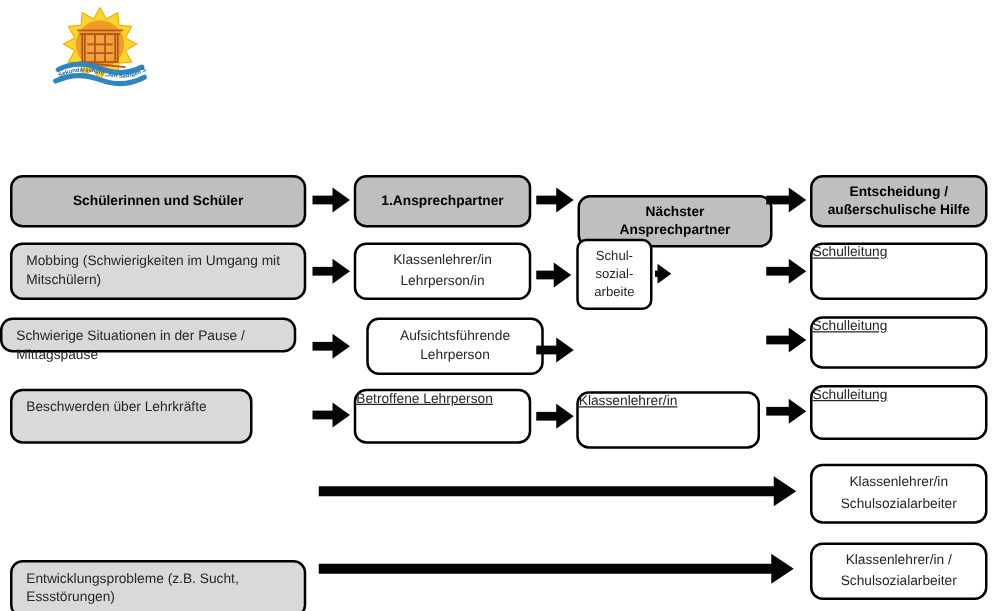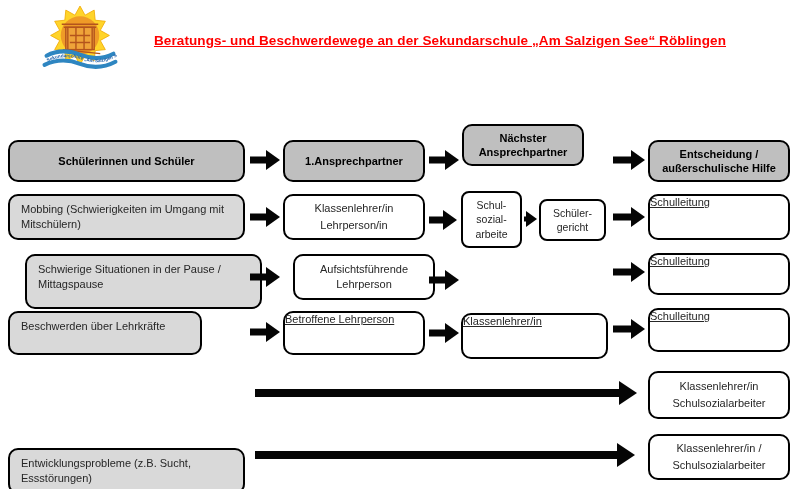--- a/index.html
+++ b/index.html
@@ -54,37 +54,36 @@
         <path d="M17 52 Q 32 44 50 51 T 83 50" stroke-width="4"></path>
         <path d="M15 61 Q 32 53 50 60 T 85 58" stroke-width="4"></path>
       </g>
       <path id="logo-text-path" d="M18 58 Q 34 50 52 56 T 86 53" fill="none"></path>
       <text font-size="4.6" fill="#1f5fa8" font-weight="bold">
         <textPath href="#logo-text-path">Sekundarschule „Am Salzigen See“</textPath>
       </text>
     </svg>
   </div>
 
-  <h1 class="title">Beratungs- und Beschwerdewege an der Sekundarschule „Am Salzigen See“ Röblingen</h1>
 
   <div class="box hdr" style="left:8px;top:140px;width:237px;height:42px">
     <span>Schülerinnen und Schüler</span>
   </div>
   <div class="arrow" style="left:250px;top:149px;width:30px;height:22px">
     <i class="shaft" style="width:18px"></i>
       <i class="head"></i>
   </div>
   <div class="box hdr" style="left:283px;top:140px;width:142px;height:42px">
     <span>1.Ansprechpartner</span>
   </div>
   <div class="arrow" style="left:429px;top:149px;width:30px;height:22px">
     <i class="shaft" style="width:18px"></i>
       <i class="head"></i>
   </div>
-  <div class="box hdr" style="left:462px;top:124px;width:122px;height:42px">
+  <div class="box hdr" style="left:462px;top:156px;width:156px;height:42px">
     <span>Nächster Ansprechpartner</span>
   </div>
   <div class="arrow" style="left:613px;top:149px;width:32px;height:22px">
     <i class="shaft" style="width:20px"></i>
       <i class="head"></i>
   </div>
   <div class="box hdr" style="left:648px;top:140px;width:142px;height:42px">
     <span>Entscheidung / außerschulische Hilfe</span>
   </div>
 
@@ -105,33 +104,29 @@
   </div>
   <div class="box white-c small-box" style="left:461px;top:191px;width:61px;height:57px">
     <div>Schul-</div>
     <div>sozial-</div>
     <div>arbeite</div>
   </div>
   <div class="arrow small" style="left:524px;top:209px;width:13px;height:20px">
     <i class="shaft" style="width:4px"></i>
       <i class="head"></i>
   </div>
-  <div class="box white-c small-box" style="left:539px;top:199px;width:67px;height:42px">
-    <div>Schüler-</div>
-    <div>gericht</div>
-  </div>
   <div class="arrow" style="left:613px;top:206px;width:32px;height:22px">
     <i class="shaft" style="width:20px"></i>
       <i class="head"></i>
   </div>
   <div class="box white-top" style="left:648px;top:194px;width:142px;height:46px">
     <span>Schulleitung</span>
   </div>
 
-  <div class="box issue" style="left:25px;top:254px;width:237px;height:55px">
+  <div class="box issue" style="left:0;top:254px;width:237px;height:28px">
     <span>Schwierige Situationen in der Pause / Mittagspause</span>
   </div>
   <div class="arrow" style="left:250px;top:266px;width:30px;height:22px">
     <i class="shaft" style="width:18px"></i>
       <i class="head"></i>
   </div>
   <div class="box white-c" style="left:293px;top:254px;width:142px;height:46px">
     <div>Aufsichtsführende</div>
     <div>Lehrperson</div>
   </div>

